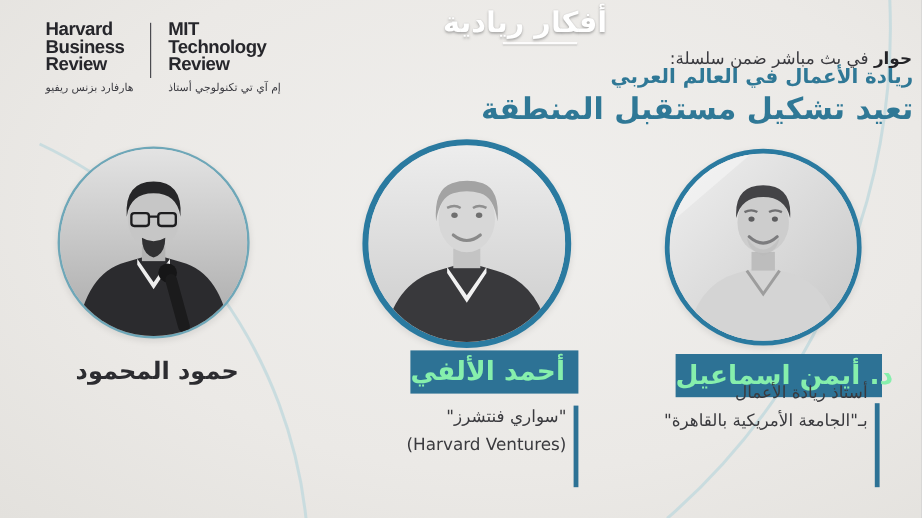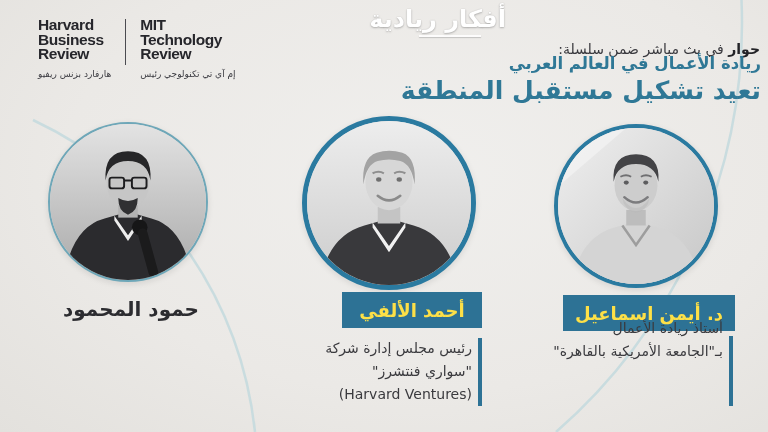--- a/index.html
+++ b/index.html
@@ -38,22 +38,22 @@
   .portrait svg{display:block;width:100%;height:100%;}
   .p-left {left:48px; top:122px;width:156px;height:156px;border:2px solid #6ea7b8;}
   .p-mid  {left:302px;top:116px;width:164px;height:164px;border:5px solid #2a7aa0;}
   .p-right{left:554px;top:124px;width:156px;height:156px;border:4px solid #2a7aa0;}
   
   .cap-left{left:16px;top:295px;width:230px;text-align:center;direction:rtl;z-index:5;color:#38383c;}
   .cap-left .intro{font-size:12.5px;line-height:18px;}
   .cap-left .name{font-size:20px;font-weight:bold;line-height:27px;color:#2c2c30;margin-top:1px;}
   .cap-left .role{font-size:13px;line-height:20px;margin-top:2px;}
   
-  .namebox{z-index:5;color:#fde047;font-weight:bold;font-size:18px;direction:rtl;
-    display:flex;align-items:center;justify-content:center;white-space:nowrap;}
+  .namebox{z-index:5;color:#86efac;font-weight:bold;font-size:22px;direction:rtl;
+    display:flex;align-items:center;justify-content:flex-end;white-space:nowrap;}
   .nb-mid  {left:342px;top:292px;width:140px;height:36px;}
   .nb-right{left:563px;top:295px;width:172px;height:36px;}
   
   .rolebar{width:3.5px;z-index:5;}
   .bar-mid  {left:478px;top:338px;height:68px;}
   .bar-right{left:729px;top:336px;height:70px;}
   .roleblock{direction:rtl;text-align:right;font-size:14px;line-height:23px;
     color:#3a3a3e;z-index:5;white-space:nowrap;}
   .rb-mid  {right:296px;top:337px;}
   .rb-right{right:45px; top:317px;}
@@ -74,21 +74,21 @@
       <span class="lt">Harvard</span>
       <span class="lt">Business</span>
       <span class="lt">Review</span>
       <span class="ar">هارفارد بزنس ريفيو</span>
     </div>
     <div class="div"></div>
     <div class="col mit">
       <span class="lt">MIT</span>
       <span class="lt">Technology</span>
       <span class="lt">Review</span>
-      <span class="ar">إم آي تي تكنولوجي رئيس</span>
+      <span class="ar">إم آي تي تكنولوجي أستاذ</span>
     </div>
   </div>
 
   <div class="abs series">
     <b>حوار</b>
     <span>في بث مباشر ضمن سلسلة:</span>
   </div>
 
   <div class="abs series-logo">
     <span>أفكار ريادية</span>
@@ -171,21 +171,20 @@
 
   <div class="abs cap-left">
     <div class="name">حمود المحمود</div>
   </div>
 
   <div class="abs namebox nb-mid" style="background:#2d7295">
     <span>أحمد الألفي</span>
   </div>
   <div class="abs rolebar bar-mid" style="background:#2d7295"></div>
   <div class="abs roleblock rb-mid">
-    <div>رئيس مجلس إدارة شركة</div>
     <div>"سواري فنتشرز"</div>
     <div class="latin">(Harvard Ventures)</div>
   </div>
 
   <div class="abs namebox nb-right" style="background:#2d7295">
     <span>د. أيمن اسماعيل</span>
   </div>
   <div class="abs rolebar bar-right" style="background:#2d7295"></div>
   <div class="abs roleblock rb-right">
     <div>أستاذ ريادة الأعمال</div>

